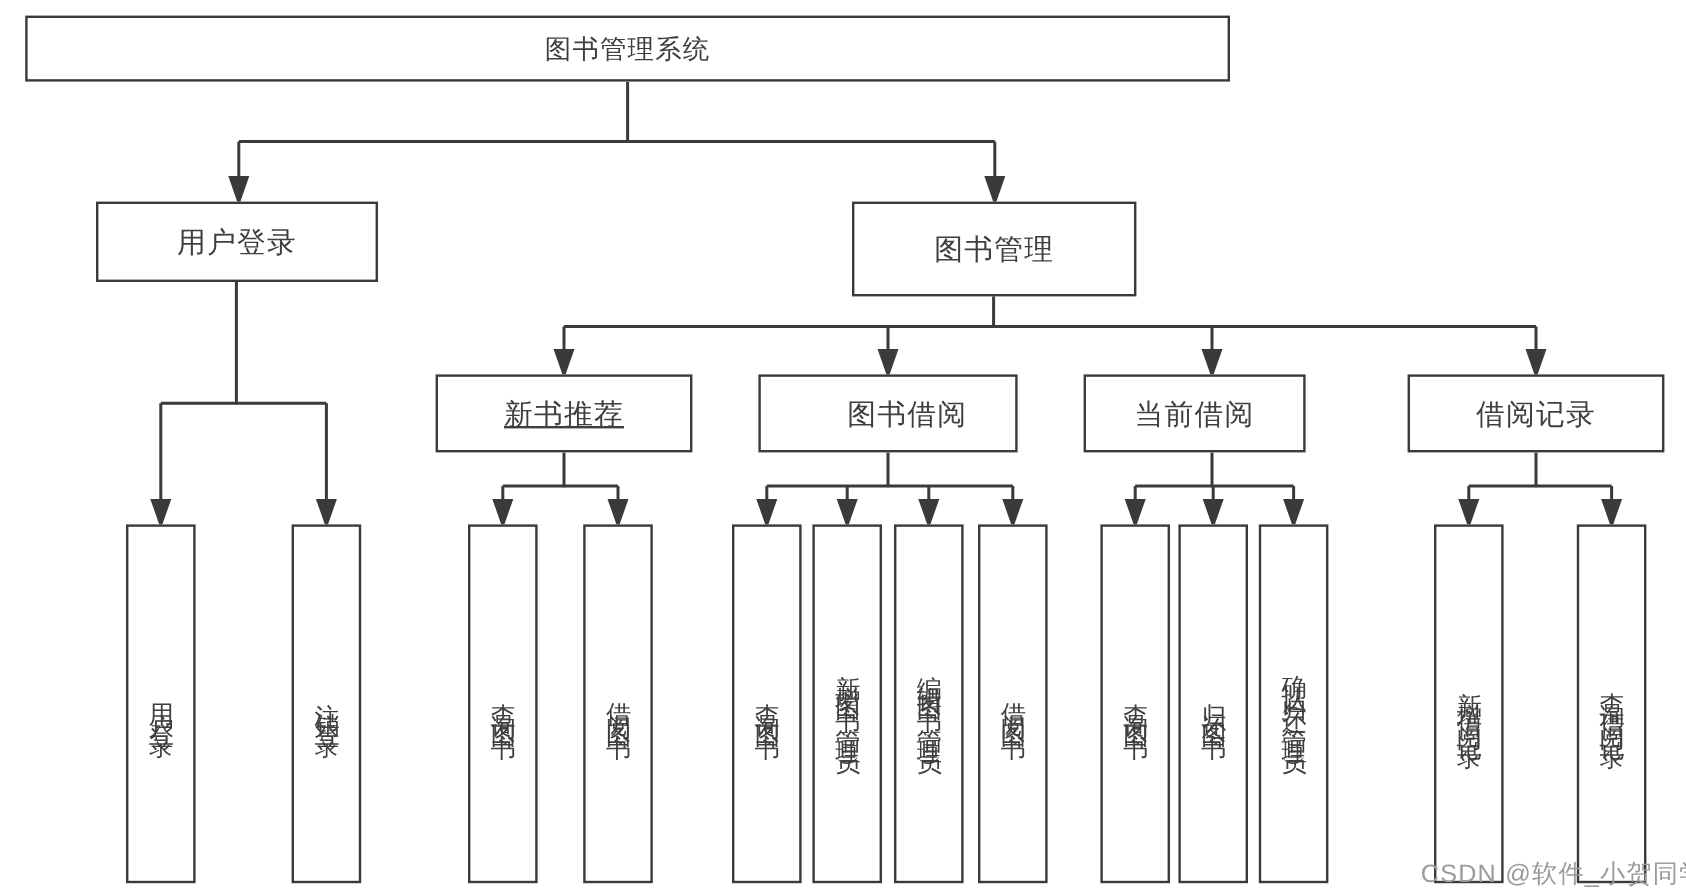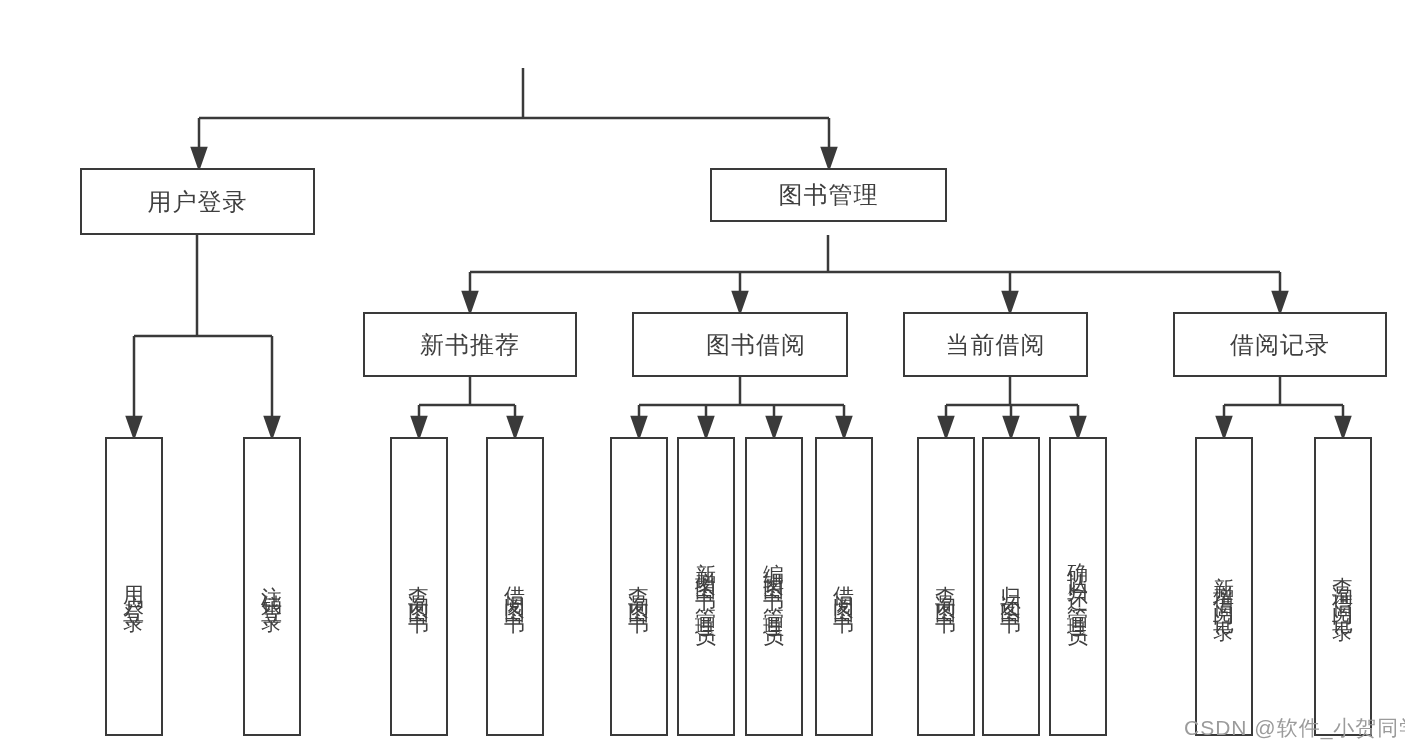--- a/index.html
+++ b/index.html
@@ -117,29 +117,32 @@
         <line x1="1280" y1="377" x2="1280" y2="406"></line>
         <line x1="1224" y1="405" x2="1343" y2="405"></line>
         <line x1="1224" y1="405" x2="1224" y2="421"></line>
         <polygon points="1217,417 1231,417 1224,437"></polygon>
         <line x1="1343" y1="405" x2="1343" y2="421"></line>
         <polygon points="1336,417 1350,417 1343,437"></polygon>
       </g>
     </g>
   </svg>
 
+  <div class="node root" style="left:21px;top:13px;width:1004px;height:55px;">
+    <span>图书管理系统</span>
+  </div>
 
   <div class="node hnode" style="left:80px;top:168px;width:235px;height:67px;">
     <span>用户登录</span>
   </div>
-  <div class="node hnode" style="left:710px;top:168px;width:237px;height:54px;">
+  <div class="node hnode" style="left:710px;top:168px;width:237px;height:79px;">
     <span>图书管理</span>
   </div>
 
-  <div class="node hnode" style="left:363px;top:312px;width:214px;height:65px;">
+  <div class="node hnode" style="left:363px;top:312px;width:214px;height:65px;text-decoration:underline;">
     <span>新书推荐</span>
   </div>
   <div class="node hnode" style="left:632px;top:312px;width:216px;height:65px;padding-left:32px;">
     <span>图书借阅</span>
   </div>
   <div class="node hnode" style="left:903px;top:312px;width:185px;height:65px;">
     <span>当前借阅</span>
   </div>
   <div class="node hnode" style="left:1173px;top:312px;width:214px;height:65px;">
     <span>借阅记录</span>

